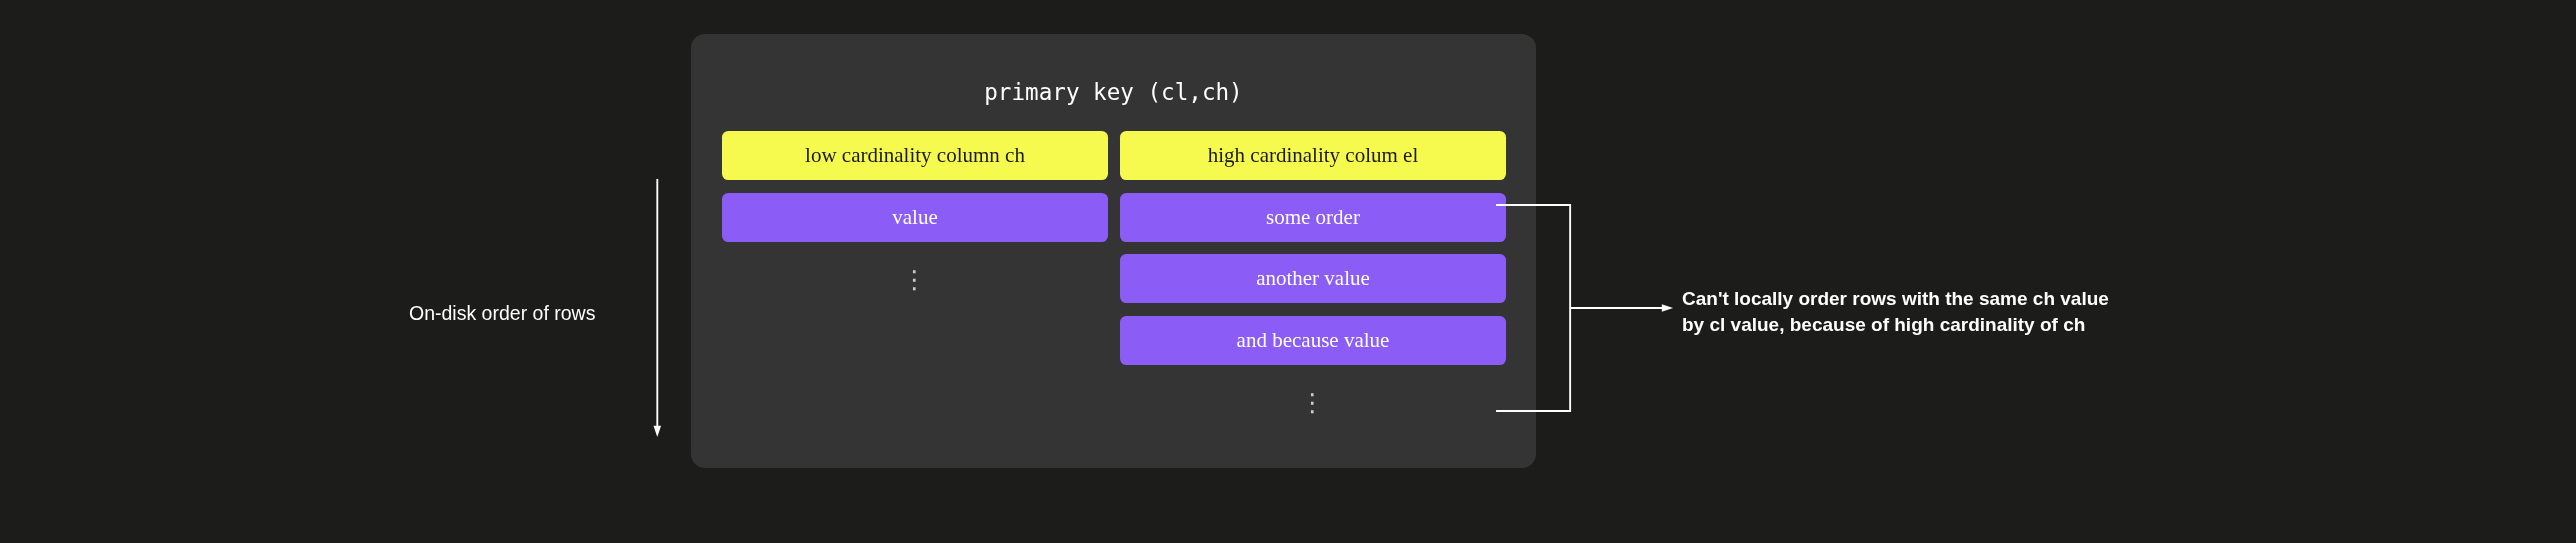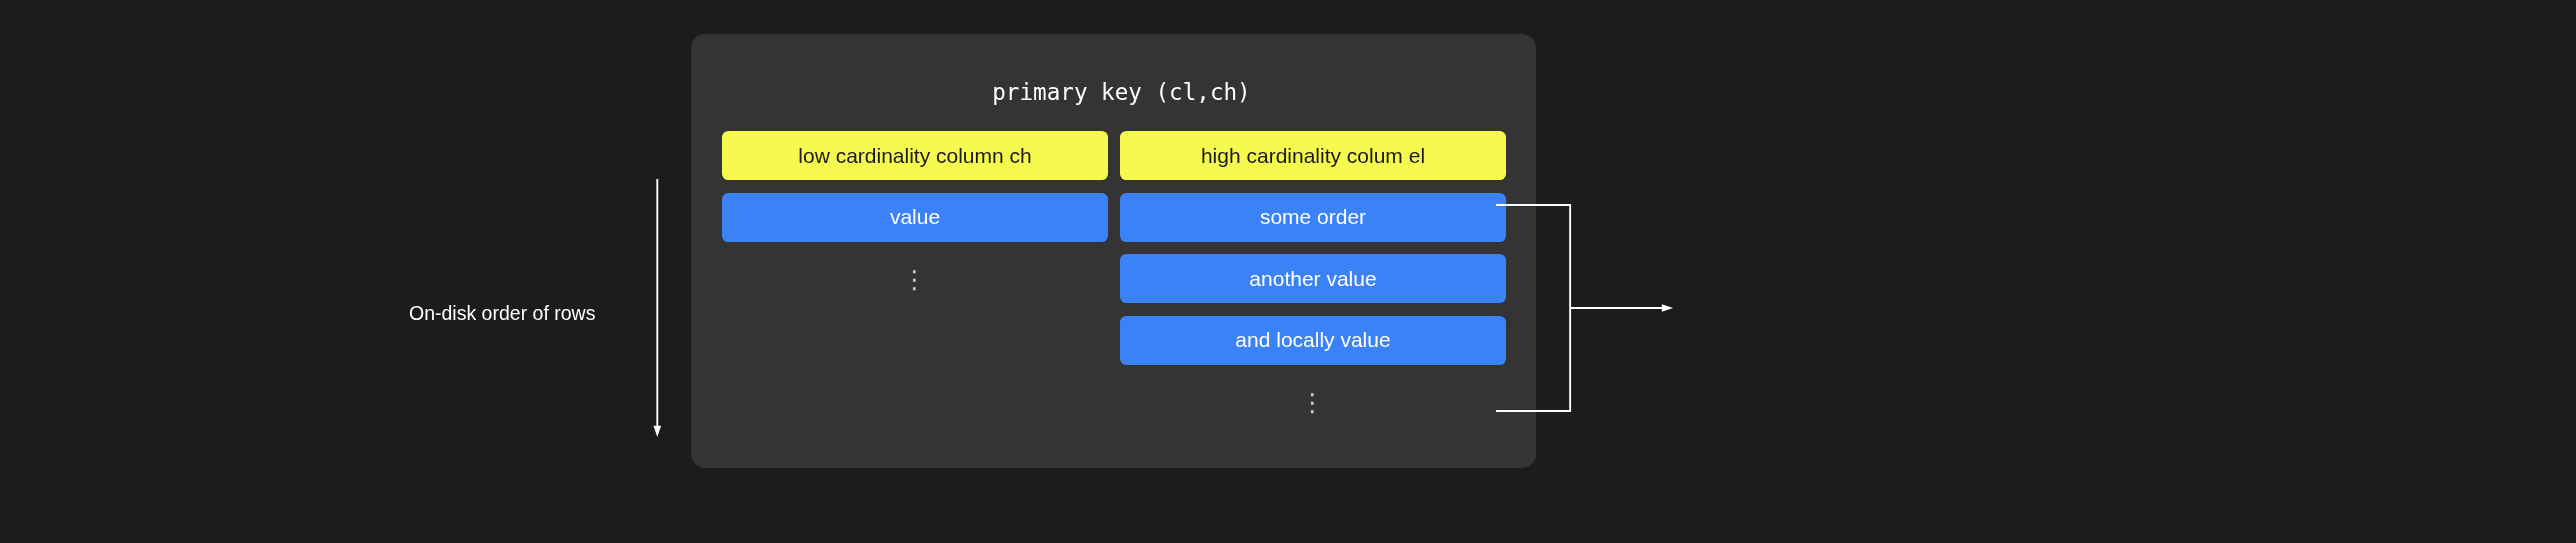--- a/index.html
+++ b/index.html
@@ -35,46 +35,45 @@
   .card-title {
     position: absolute;
     left: 0;
     top: 45px;
     width: 100%;
     text-align: center;
     color: #ffffff;
     font-family: "DejaVu Sans Mono", monospace;
     font-size: 22.6px;
     letter-spacing: 0px;
-    padding-left: 8px;
   }
 
   .col {
     position: absolute;
     width: 386px;
   }
   .col-left  { left: 31px; top: 97px; }
   .col-right { left: 429px; top: 97px; text-align: center; }
 
   .chip {
     height: 49px;
     border-radius: 6.3px;
     display: flex;
     align-items: center;
     justify-content: center;
-    font-family: Liberation Sans, sans-serif;
+    font-family: Liberation Serif, serif;
     font-size: 21px;
     margin-bottom: 12.6px;
   }
   .chip-header {
     background: #f6f94e;
     color: #1b1b1b;
   }
   .chip-value {
-    background: #3b82f6;
+    background: #8b5cf6;
     color: #ffffff;
   }
   .dots {
     height: 50px;
     display: flex;
     align-items: center;
     justify-content: center;
     color: #cccccc;
     font-size: 25px;
     letter-spacing: 1.3px;
@@ -140,30 +139,34 @@
     <div class="col col-left">
       <div class="chip chip-header">low cardinality column ch</div>
       <div class="chip chip-value">value</div>
       <div class="dots">⋮</div>
     </div>
 
     <div class="col col-right">
       <div class="chip chip-header">high cardinality colum el</div>
       <div class="chip chip-value">some order</div>
       <div class="chip chip-value">another value</div>
-      <div class="chip chip-value">and locally value</div>
+      <div class="chip chip-value">and because value</div>
       <div class="dots">⋮</div>
     </div>
   </div>
 
   <div class="bracket">
     <svg width="201" height="226" viewBox="0 0 320 360" xmlns="http://www.w3.org/2000/svg">
       <polyline points="0,16 118,16 118,180" fill="none" stroke="#ffffff" stroke-width="3"></polyline>
       <polyline points="0,344 118,344 118,180" fill="none" stroke="#ffffff" stroke-width="3"></polyline>
       <line x1="118" y1="180" x2="268" y2="180" stroke="#ffffff" stroke-width="3"></line>
       <path d="M282 180 L264 174 L264 186 Z" fill="#ffffff"></path>
     </svg>
   </div>
 
+  <div class="note note-1">
+    <div>Can't locally order rows with the same ch value</div>
+    <div>by cl value, because of high cardinality of ch</div>
+  </div>
 
 
 </div>
 
 
 </body></html>

